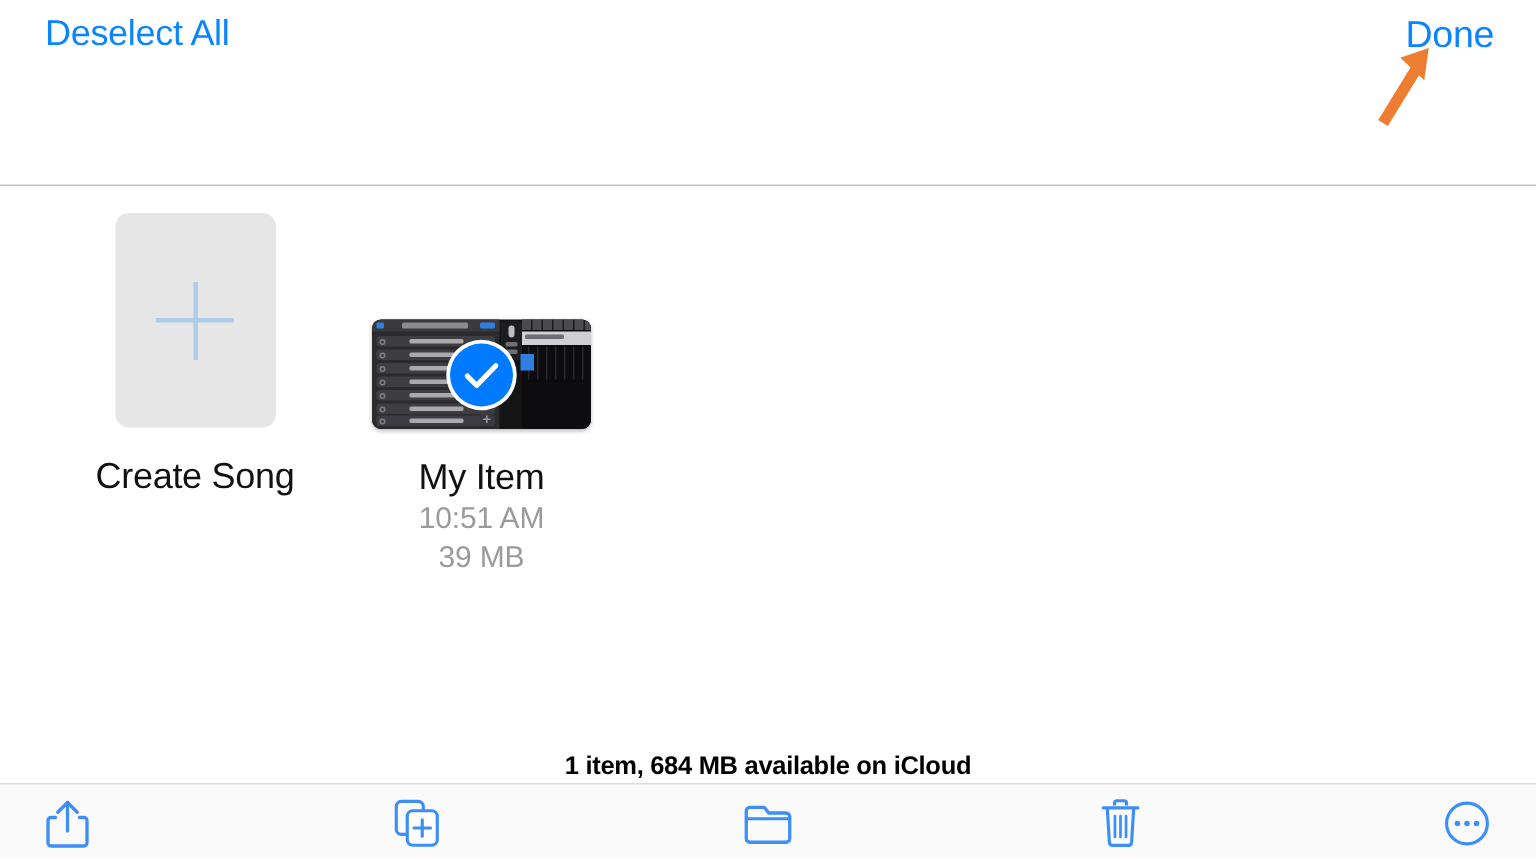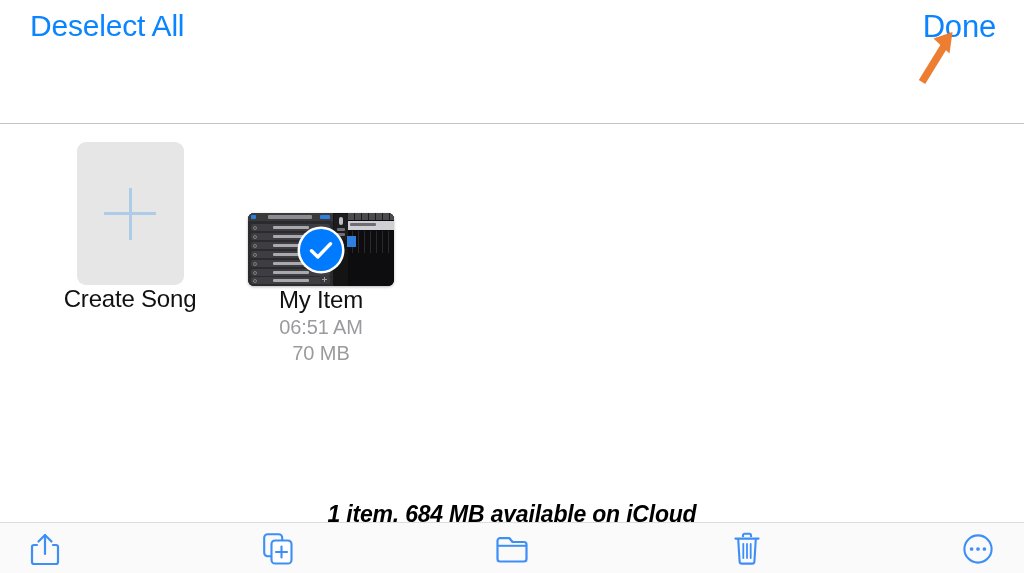--- a/index.html
+++ b/index.html
@@ -34,42 +34,42 @@
   .nav-bar {
     position: absolute;
     left: 0; top: 0;
     width: 1024px;
     height: 48px;
   }
   .deselect-all {
     position: absolute;
     left: 30px;
     top: 9px;
-    font-size: 30px;
+    font-size: 24px;
     color: #0a84ff;
     letter-spacing: -0.2px;
     white-space: nowrap;
     cursor: pointer;
   }
   .nav-title {
     position: absolute;
     left: 0;
     top: 10px;
     width: 1024px;
     text-align: center;
     font-size: 23px;
     font-weight: bold;
     color: #000000;
     letter-spacing: -0.2px;
   }
   .done-button {
     position: absolute;
     right: 28px;
     top: 9px;
-    font-size: 31px;
+    font-size: 25px;
     color: #0a84ff;
     letter-spacing: -0.2px;
     white-space: nowrap;
     cursor: pointer;
   }
 
   
   .search-wrap {
     position: absolute;
     left: 26px;
@@ -161,20 +161,21 @@
     width: 52px; height: 3px;
     margin-top: -1.5px;
   }
   .plus-icon:after {
     top: 0; left: 50%;
     width: 3px; height: 52px;
     margin-left: -1.5px;
   }
 
   .tile-label {
+    margin-top: 19px;
     font-size: 24px;
     color: #111111;
     letter-spacing: -0.2px;
     line-height: 28px;
   }
   .tile-sub {
     font-size: 20px;
     color: #9b9b9f;
     letter-spacing: -0.1px;
     line-height: 26px;
@@ -379,26 +380,25 @@
     left: 0; top: 0;
   }
 
   
   .status-line {
     position: absolute;
     left: 0;
     top: 501px;
     width: 1024px;
     text-align: center;
-    font-size: 23px;
+    font-size: 17px;
     font-weight: bold;
     color: #000000;
     letter-spacing: -0.2px;
     white-space: nowrap;
-    font-style: italic;
   }
 
   
   .toolbar {
     position: absolute;
     left: 0;
     top: 522px;
     width: 1024px;
     height: 51px;
     background: #fafafa;
@@ -534,22 +534,22 @@
           </div>
 
           <div class="check-badge">
             <svg width="42" height="42" viewBox="0 0 42 42">
               <path d="M11.5 21.7 L17.8 28 L30.5 14.8" fill="none" stroke="#ffffff" stroke-width="3.4" stroke-linecap="round" stroke-linejoin="round"></path>
             </svg>
           </div>
         </div>
 
         <div class="tile-label">My Item</div>
-        <div class="tile-sub">06:51 AM</div>
-        <div class="tile-sub">70 MB</div>
+        <div class="tile-sub">10:51 AM</div>
+        <div class="tile-sub">39 MB</div>
       </div>
 
     </div>
   </div>
 
   <div class="status-line">1 item, 684 MB available on iCloud</div>
 
   <div class="toolbar">
 
     <div class="tb-btn" style="left:45px">

